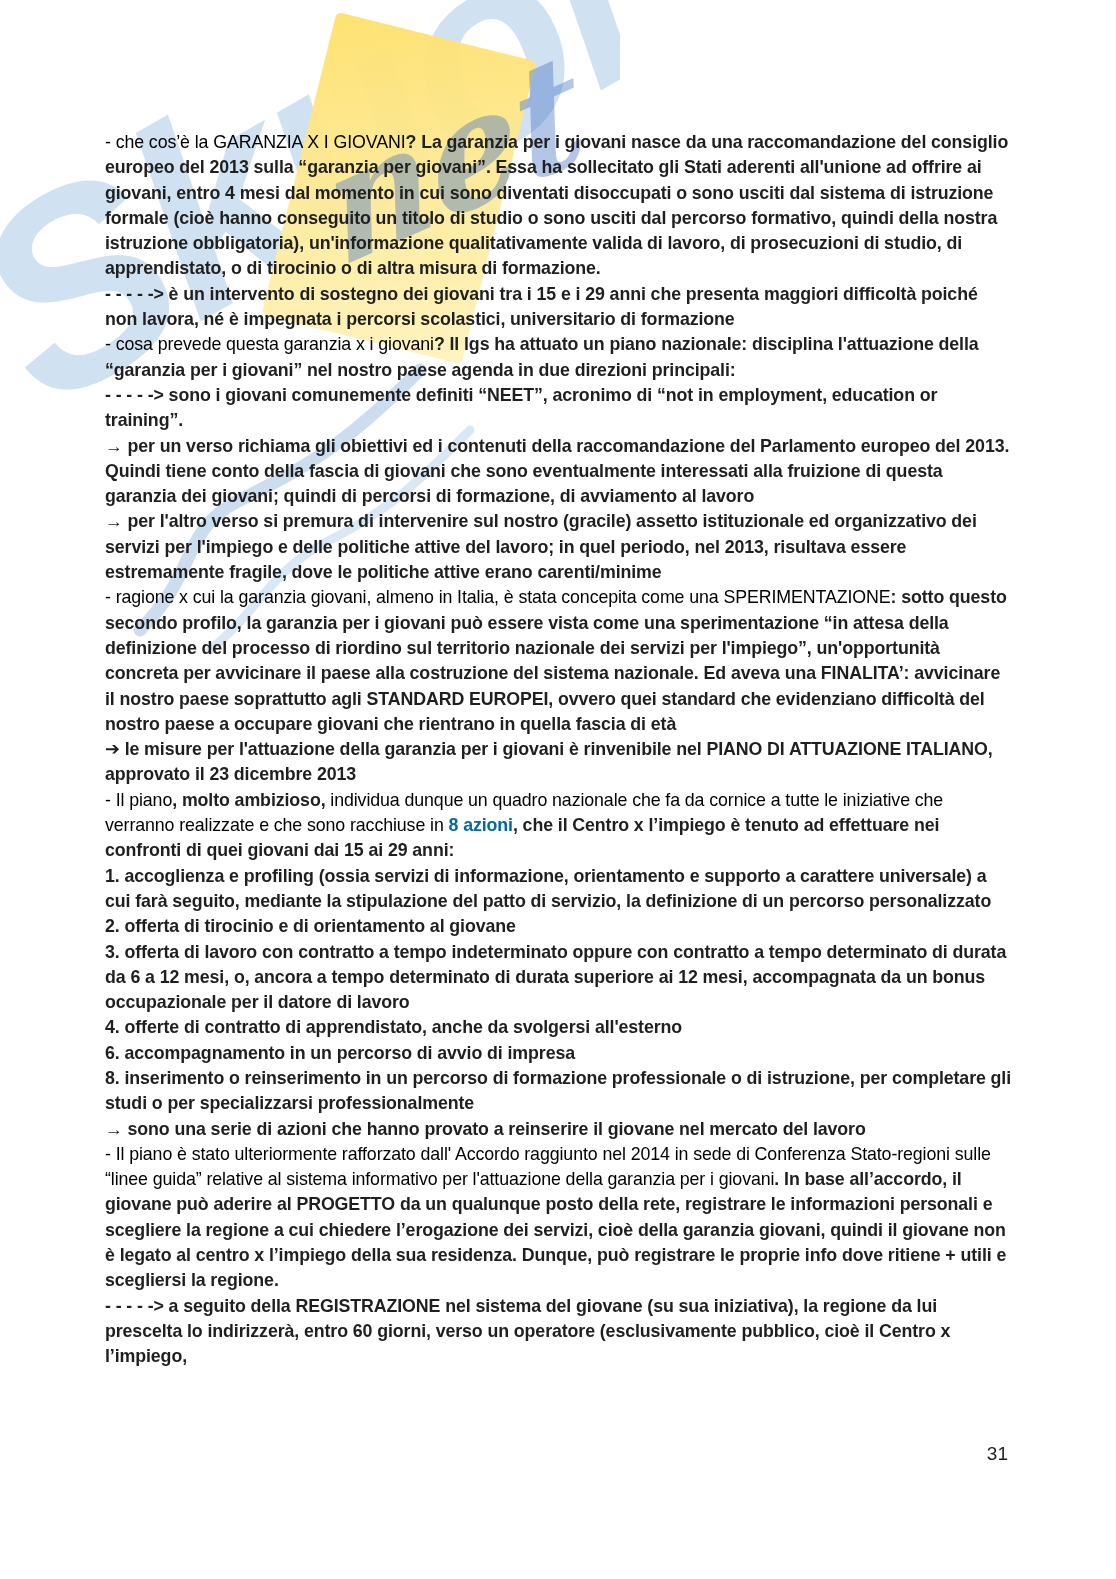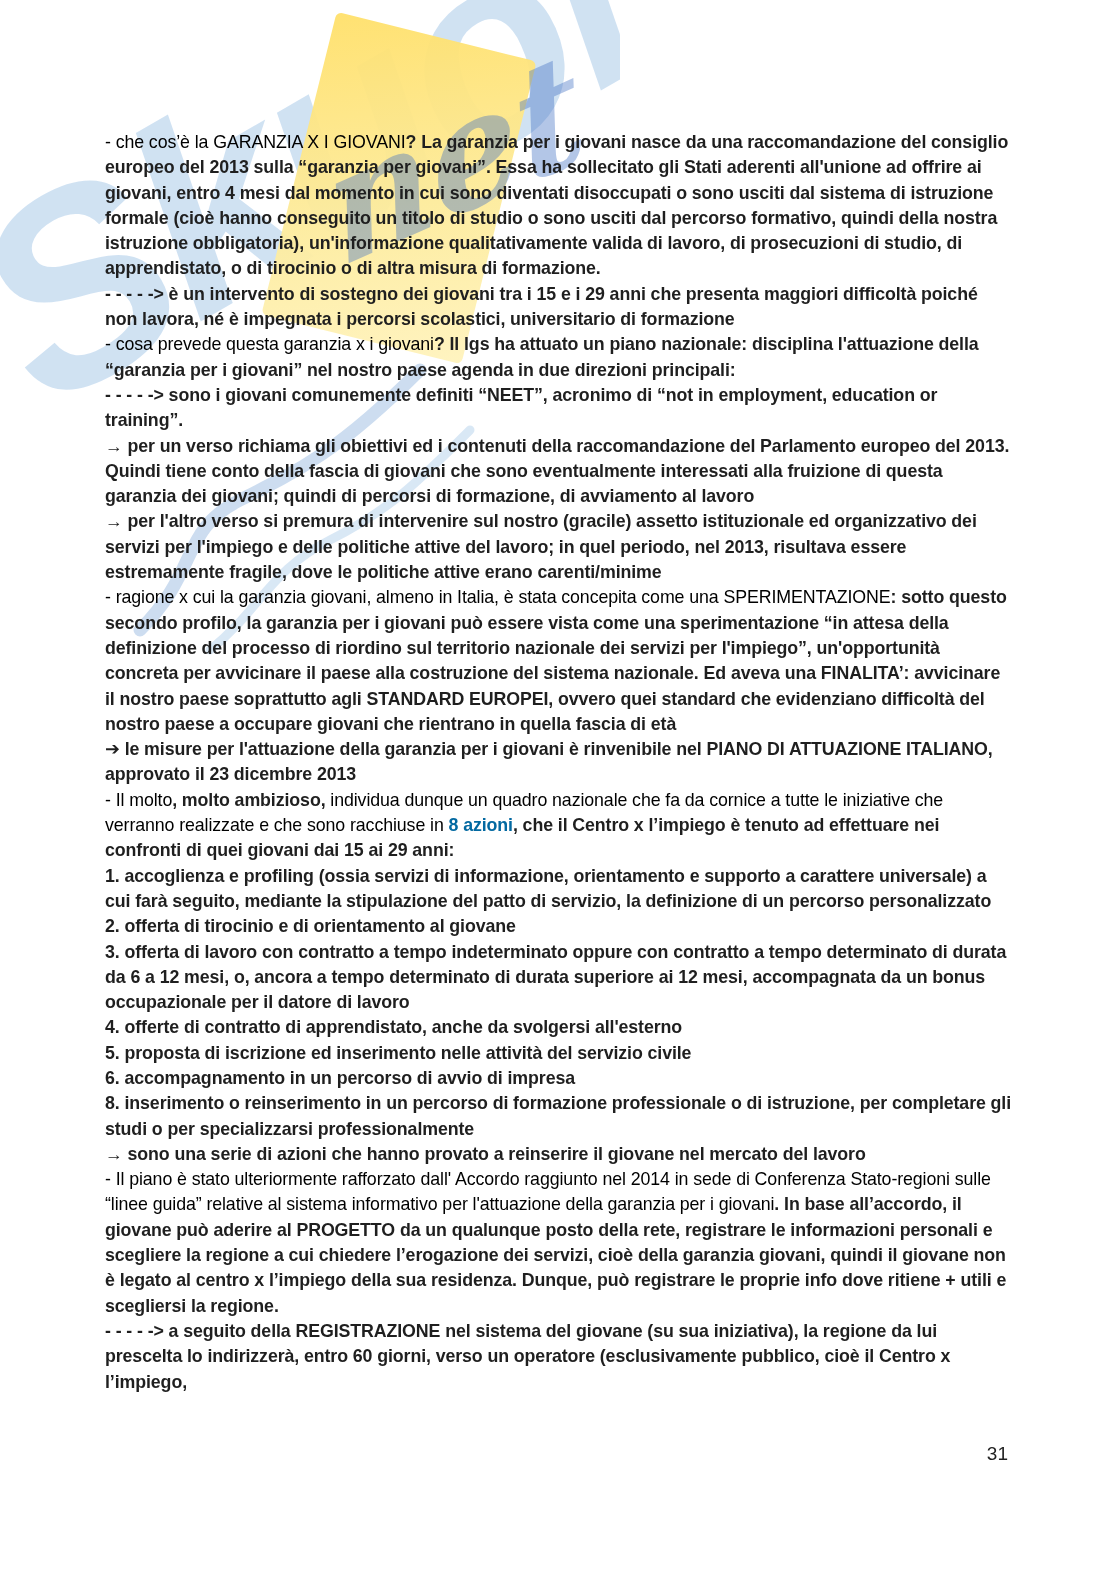--- a/index.html
+++ b/index.html
@@ -67,26 +67,25 @@
 
   <div class="content">
       <p><span class="r">- che cos’è la GARANZIA X I GIOVANI</span><span class="n">? La garanzia per i giovani nasce da una </span><span class="b">raccomandazione del consiglio europeo del 2013</span><span class="n"> sulla “garanzia per giovani”. Essa ha sollecitato gli Stati aderenti all'unione ad offrire ai giovani, </span><span class="b">entro 4 mesi dal momento in cui sono diventati disoccupati o sono usciti dal sistema di istruzione formale</span><span class="n"> (cioè hanno conseguito un titolo di studio o sono usciti dal percorso formativo, quindi della nostra istruzione obbligatoria), </span><span class="b">un'informazione qualitativamente valida di lavoro, di prosecuzioni di studio, di apprendistato, o di tirocinio o di altra misura di formazione</span><span class="n">.</span></p>
       <p><span class="n">- - - - -&gt; è un intervento di sostegno dei giovani </span><span class="b">tra i 15 e i 29</span><span class="n"> anni che presenta maggiori difficoltà poiché non lavora, né è impegnata i percorsi scolastici, universitario di formazione</span></p>
       <p><span class="r">- cosa prevede questa garanzia x i giovani</span><span class="n">? Il lgs ha attuato un piano nazionale: disciplina l'attuazione della “garanzia per i giovani” nel nostro paese agenda in due direzioni principali:</span></p>
       <p><span class="n">- - - - -&gt; sono i giovani comunemente definiti “</span><span class="b">NEET</span><span class="n">”, acronimo di “not in employment, education or training”.</span></p>
       <p><span class="n">→ per un verso richiama gli obiettivi ed i contenuti della raccomandazione del Parlamento europeo del 2013. Quindi tiene conto della fascia di giovani che sono eventualmente interessati alla fruizione di questa garanzia dei giovani; quindi di percorsi di formazione, di avviamento al lavoro</span></p>
       <p><span class="n">→ per l'altro verso si premura di intervenire sul nostro (gracile) assetto istituzionale ed organizzativo dei servizi per l'impiego e delle politiche attive del lavoro; in quel periodo, nel 2013, risultava essere estremamente fragile, dove le politiche attive erano carenti/minime</span></p>
       <p><span class="r">- ragione x cui la garanzia giovani, almeno in Italia, è stata concepita come una SPERIMENTAZIONE</span><span class="n">: sotto questo secondo profilo, la garanzia per i giovani può essere vista come una sperimentazione “in attesa della definizione del processo di riordino sul territorio nazionale dei servizi per l'impiego”, un'opportunità concreta per avvicinare il paese alla costruzione del sistema nazionale. Ed aveva una FINALITA’: avvicinare il nostro paese soprattutto agli STANDARD EUROPEI, ovvero quei standard che evidenziano difficoltà del nostro paese a occupare giovani che rientrano in quella fascia di età</span></p>
       <p><span class="n">➔ le misure per </span><span class="b">l'attuazione</span><span class="n"> della garanzia per i giovani è rinvenibile nel PIANO DI ATTUAZIONE ITALIANO, approvato il 23 dicembre 2013</span></p>
-      <p><span class="r">- Il molto</span><span class="n">, molto ambizioso, </span><span class="r">individua dunque un quadro nazionale che fa da cornice a tutte le iniziative che verranno realizzate e che sono racchiuse in </span><span class="rb">8 azioni</span><span class="n">, che il Centro x l’impiego è tenuto ad effettuare nei confronti di quei giovani dai 15 ai 29 anni:</span></p>
+      <p><span class="r">- Il piano</span><span class="n">, molto ambizioso, </span><span class="r">individua dunque un quadro nazionale che fa da cornice a tutte le iniziative che verranno realizzate e che sono racchiuse in </span><span class="rb">8 azioni</span><span class="n">, che il Centro x l’impiego è tenuto ad effettuare nei confronti di quei giovani dai 15 ai 29 anni:</span></p>
       <p><span class="b">1. accoglienza</span><span class="n"> e </span><span class="b">profiling</span><span class="n"> (ossia servizi di informazione, orientamento e supporto a carattere universale) a cui farà seguito, mediante la stipulazione del </span><span class="b">patto di servizio</span><span class="n">, la definizione di un percorso personalizzato</span></p>
       <p><span class="b">2.</span><span class="n"> offerta di </span><span class="b">tirocinio</span><span class="n"> e di </span><span class="b">orientamento</span><span class="n"> al giovane</span></p>
       <p><span class="b">3. offerta di lavoro</span><span class="n"> con contratto a tempo indeterminato oppure con contratto a tempo determinato di durata da 6 a 12 mesi, o, ancora a tempo determinato di durata superiore ai 12 mesi, accompagnata da un </span><span class="b">bonus occupazionale</span><span class="n"> per il datore di lavoro</span></p>
       <p><span class="b">4.</span><span class="n"> offerte di contratto di </span><span class="b">apprendistato</span><span class="n">, anche da svolgersi all'esterno</span></p>
-      <p><span class="b">5.</span><span class="n"> proposta di iscrizione ed inserimento nelle attività del servizio civile</span></p>
       <p><span class="b">6.</span><span class="n"> accompagnamento in un percorso di </span><span class="b">avvio di impresa</span></p>
       <p><span class="b">8.</span><span class="n"> inserimento o reinserimento in </span><span class="b">un percorso di formazione professionale o di istruzione</span><span class="n">, per completare gli studi o per specializzarsi professionalmente</span></p>
       <p><span class="n">→ sono una serie di azioni che hanno provato a reinserire il giovane nel mercato del lavoro</span></p>
       <p><span class="r">- Il piano è stato ulteriormente rafforzato dall' Accordo raggiunto nel 2014 in sede di Conferenza Stato-regioni sulle “linee guida” relative al sistema informativo per l'attuazione della garanzia per i giovani</span><span class="n">. In base all’accordo, il giovane può aderire al </span><span class="b">PROGETTO da un qualunque posto della rete, registrare le informazioni personali e scegliere la regione a cui chiedere l’erogazione dei servizi, cioè della garanzia giovani</span><span class="n">, quindi il giovane non è legato al centro x l’impiego della sua residenza. Dunque, può registrare le proprie info dove ritiene + utili e scegliersi la regione.</span></p>
       <p><span class="n">- - - - -&gt; a seguito della REGISTRAZIONE nel sistema del giovane (su sua iniziativa), la regione da lui prescelta lo indirizzerà, entro 60 giorni, verso un operatore (esclusivamente pubblico, cioè il Centro x l’impiego,</span></p>
     </div>
 
   <div class="page-number">31</div>
 
 </div>

